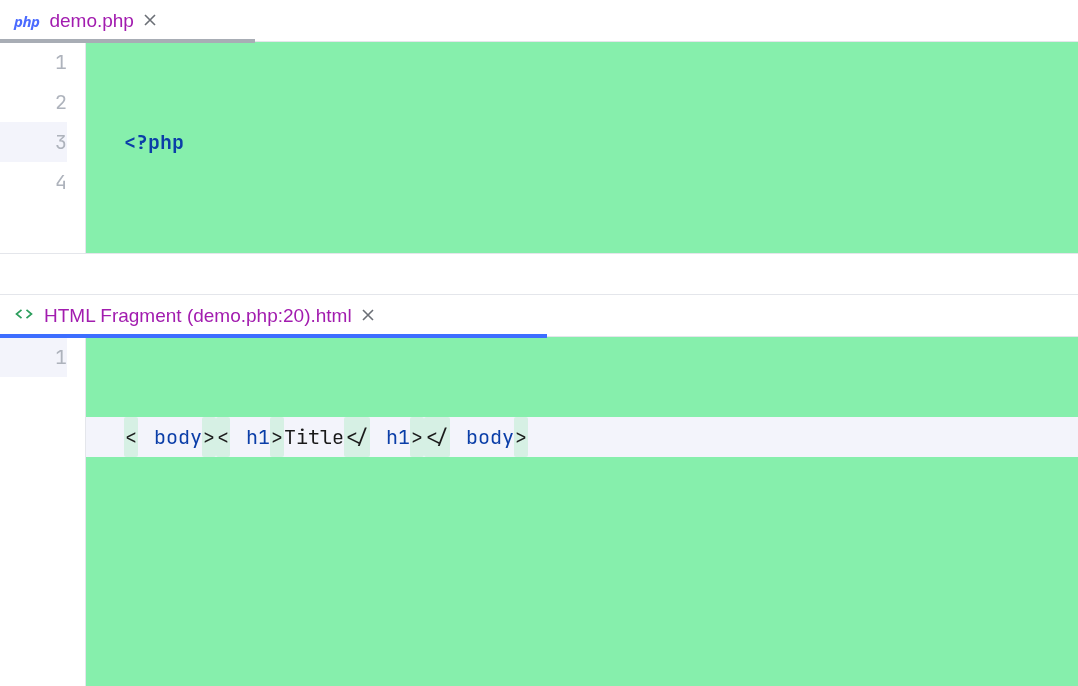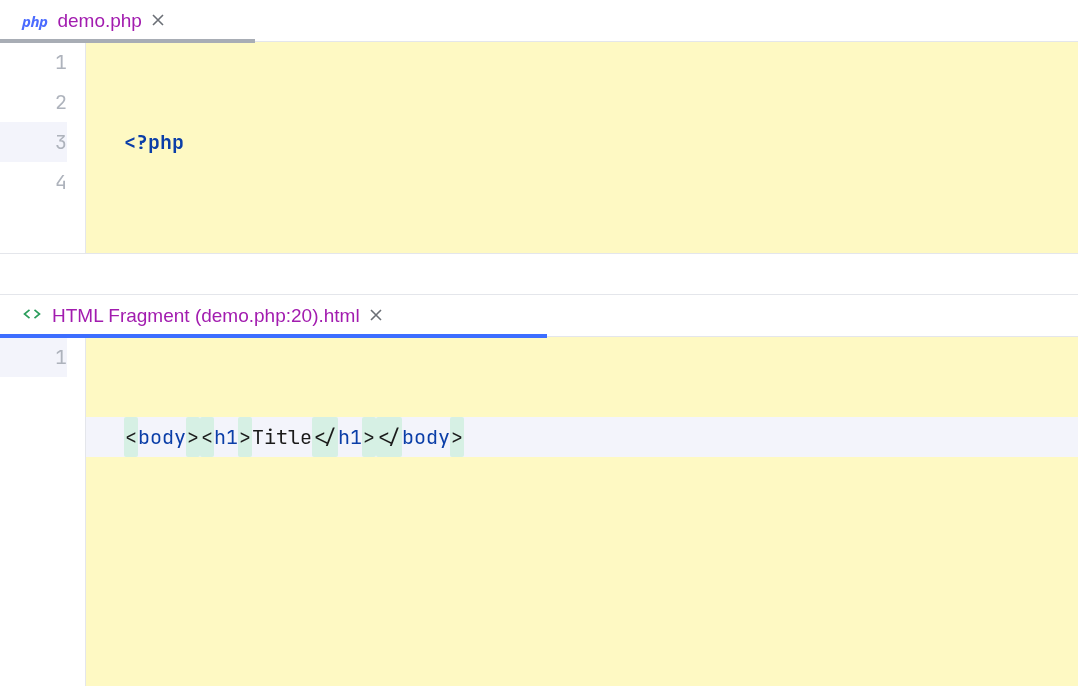--- a/index.html
+++ b/index.html
@@ -1,50 +1,50 @@
 <!DOCTYPE html>
 <html><head>
 <meta charset="utf-8">
 <style>
   * { box-sizing: border-box; margin: 0; padding: 0; }
   html, body { width: 1078px; height: 686px; font-family: "Segoe UI", Arial, sans-serif; background:#fff; }
   body { display:flex; flex-direction:column; }
 
   
-  .tabbar { display:flex; align-items:center; height:42px; border-bottom:1px solid #e4e6eb; padding:0 22px; gap:10px; position:relative; }
+  .tabbar { display:flex; align-items:center; height:42px; border-bottom:1px solid #e4e6eb; padding:0 14px; gap:10px; position:relative; }
   .tab-title { font-size:19px; color:#a21caf; }
   .close-icon { cursor:pointer; }
   .close-icon svg { width:12px; height:12px; stroke:#6b6f76; stroke-width:1.6; }
 
   .php-icon-text { font-family: system-ui, Arial; font-weight:700; font-style:italic; font-size:15px; color:#4b6bff; letter-spacing:-0.5px; }
   .html-icon svg { width:20px; height:20px; stroke:#2a9d5b; stroke-width:2; fill:none; }
 
   
   .tab-underline { position:absolute; left:0; bottom:-2px; height:4px; }
   .tab-underline.grey { background:#a8adb5; width:255px; }
   .tab-underline.blue { background:#3d6eff; width:547px; }
 
   
   .editor { display:flex; font-family: "JetBrains Mono","Consolas","Menlo",monospace; font-size:20px; line-height:40px; overflow:hidden; }
   .editor.upper { height:211px; }
   .editor.lower { flex:1; }
   .gutter { width:85px; text-align:right; padding-right:18px; color:#aeb3bc; background:#fff; user-select:none; }
   .gutter div { height:40px; }
-  .code-area { flex:1; background:#fef9c3; border-left:1px solid #e4e6eb; padding-left:38px; white-space:pre; color:#1a1a1a; }
+  .code-area { flex:1; background:#86efac; border-left:1px solid #e4e6eb; padding-left:38px; white-space:pre; color:#1a1a1a; }
   .code-area .row { height:40px; display:flex; align-items:center; }
   .row.hl { background:#f3f4fb; margin-left:-38px; padding-left:38px; }
   .gutter .hl { background:#f3f4fb; }
 
   .separator { height:42px; border-top:1px solid #e4e6eb; border-bottom:1px solid #e4e6eb; background:#fff; }
   .tag-hl2 { background:#d6f0e4; border-radius:2px; padding:0 1px; }
 
   
   .c-keyword   { color:#0b3ea8; font-weight:600; }
   .c-bracket   { color:#1a1a1a; }
-  .c-tagname   { color:#0b3ea8; }
+  .c-tagname   { color:#0b3ea8;margin-left:16px; }
   .c-text      { color:#1a1a1a; }
 
 </style>
 </head>
 <body>
 
 <div class="tabbar">
   <span class="php-icon-text">php</span>
   <span class="tab-title">demo.php</span>
   <span class="close-icon">

